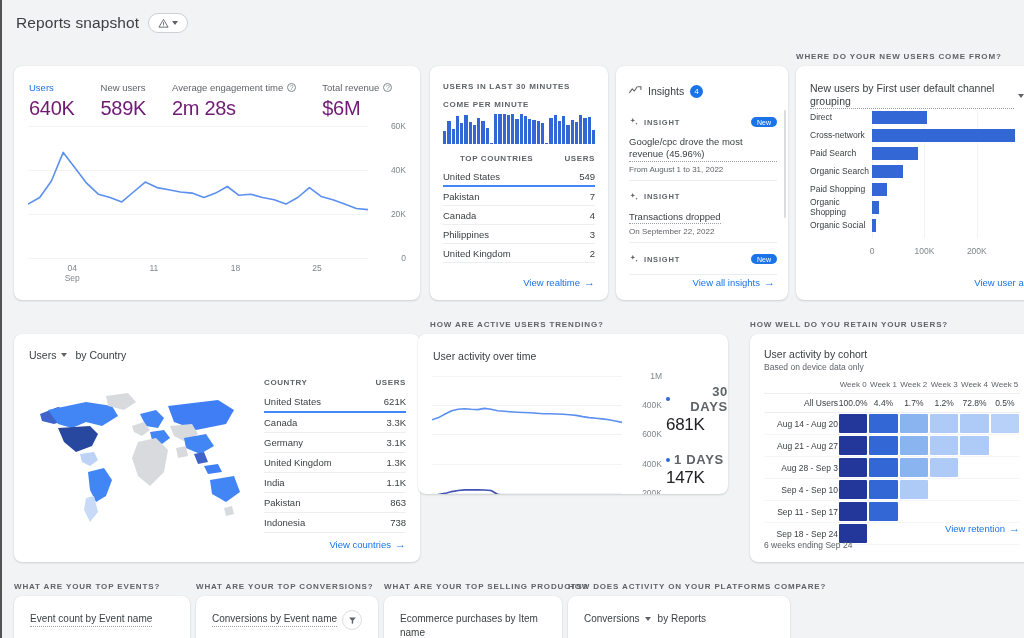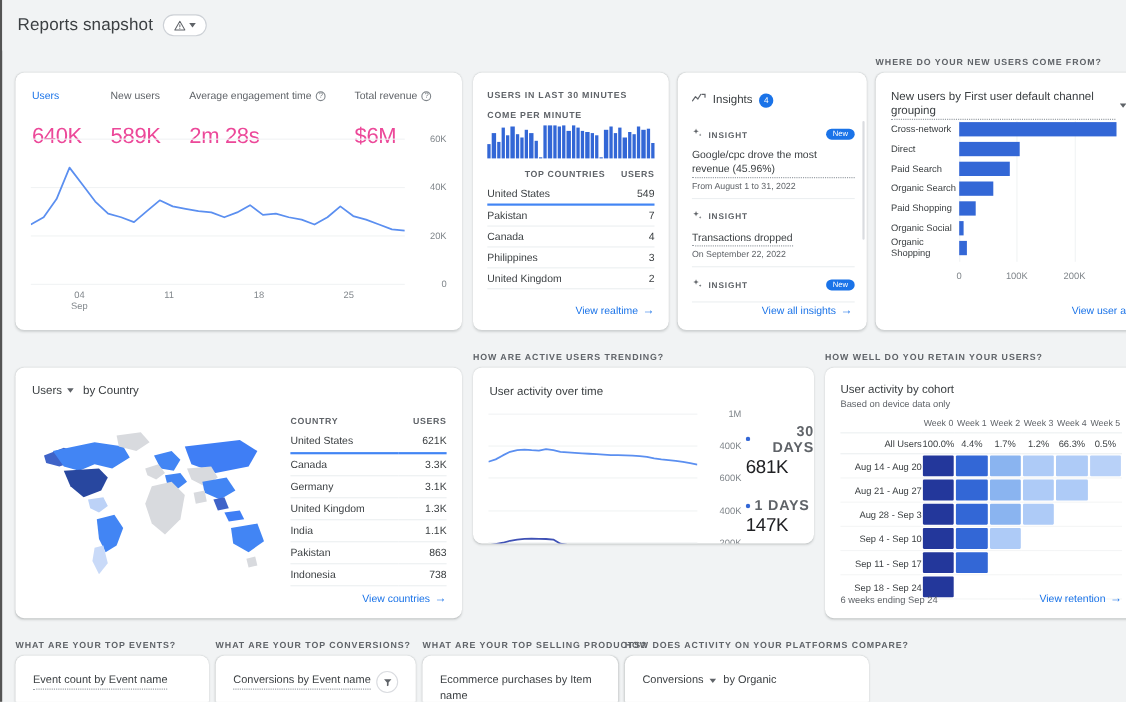--- a/index.html
+++ b/index.html
@@ -42,35 +42,35 @@
     display: flex; align-items: center; gap: 4px; white-space: nowrap;
   }
   .link .arr { font-size: 11px; line-height: 1; }
 
   
   #metrics-card { left: 12px; top: 66px; width: 406px; height: 234px; }
   .metric-row { position: absolute; top: 16px; left: 15px; display: flex; }
   .metric { margin-right: 26px; }
   .metric .lab { font-size: 9.5px; color: #5f6368; display:flex; align-items:center; gap:4px; white-space:nowrap; }
   .metric.sel .lab { color: #1a73e8; }
-  .metric .val { font-size: 20px; color: #ec4899; margin-top: 20px; font-weight: 400; letter-spacing: -.3px; }
+  .metric .val { font-size: 20px; color: #701a75; margin-top: 4px; font-weight: 400; letter-spacing: -.3px; }
   .qmark { width:9px;height:9px;border:1px solid #80868b;border-radius:50%;font-size:7px;line-height:7px;text-align:center;color:#80868b; }
   .chart-area { position: absolute; left: 14px; top: 60px; width: 378px; height: 158px; }
   .gridline { position:absolute; left:0; right:38px; height:1px; background:#f1f3f4; }
   .ytick { position:absolute; right:0; font-size:8.5px; color:#80868b; transform: translateY(-50%); }
   .xtick { position:absolute; font-size:8.5px; color:#80868b; text-align:center; transform: translateX(-50%); line-height:1.15; }
 
   
   #realtime-card { left: 428px; top: 66px; width: 178px; height: 234px; }
   .rt-head { font-size: 8px; letter-spacing: .7px; color: #5f6368; font-weight:700; }
   .rt-big { font-size: 26px; color: #202124; margin-top: 2px; letter-spacing:-.5px; }
   .spark { display: flex; align-items: flex-end; gap: 1px; height: 30px; }
   .spark i { flex: 1 1 auto; background: #3367d6; display:block; }
   .rt-table { width: 100%; border-collapse: collapse; }
-  .rt-table th { font-size: 8px; letter-spacing:.6px; color:#5f6368; font-weight:700; text-align:right; padding-bottom:4px; }
+  .rt-table th { font-size: 8px; letter-spacing:.6px; color:#5f6368; font-weight:700; text-align:center; padding-bottom:4px; }
   .rt-table th.r, .rt-table td.r { text-align: right; }
   .rt-table td { font-size: 9.5px; color: #3c4043; padding: 3.5px 0 3.5px; border-bottom: 1px solid #eceff1; white-space:nowrap; }
   .rt-table tr.top td { border-bottom: 2px solid #4285f4; }
 
   
   #insights-card { left: 614px; top: 66px; width: 172px; height: 234px; }
   .ins-head { display:flex; align-items:center; gap:6px; }
   .ins-head .t { font-size: 10.5px; color: #3c4043; }
   .badge { background:#1a73e8; color:#fff; font-size:7.5px; border-radius:50%; width:13px;height:13px;
            display:flex;align-items:center;justify-content:center; }
@@ -91,21 +91,21 @@
 
   
   #map-card { left: 12px; top: 334px; width: 406px; height: 228px; }
   .map-table { width: 100%; border-collapse: collapse; }
   .map-table th { font-size: 8px; letter-spacing:.6px; color:#5f6368; font-weight:700; text-align:left; padding-bottom:5px; }
   .map-table th.r, .map-table td.r { text-align: right; }
   .map-table td { font-size: 9.5px; color: #3c4043; padding: 4px 0; border-bottom: 1px solid #eceff1; white-space:nowrap; }
   .map-table tr.top td { border-bottom: 2px solid #4285f4; }
 
   
-  #activity-card { left: 428px; top: 334px; width: 310px; height: 160px; }
+  #activity-card { left: 416px; top: 334px; width: 310px; height: 160px; }
   .leg { margin-bottom: 17px; }
   .leg .k { font-size:13px; letter-spacing:.7px; color:#5f6368; font-weight:700; display:flex; align-items:center; gap:4px;text-align:right; }
   .leg .dot { width:4px;height:4px;border-radius:50%;background:#3367d6;display:inline-block; }
   .leg .v { font-size:17px; color:#202124; margin-top:1px; letter-spacing:-.3px; }
 
   
   #cohort-card { left: 748px; top: 334px; width: 284px; height: 228px; }
   .coh { width: 100%; border-collapse: collapse; table-layout: fixed; }
   .coh th { font-size: 8px; color: #5f6368; font-weight: 400; padding-bottom: 4px; text-align:center; }
   .coh th.rowhead { text-align:left; width: 74px; }
@@ -329,29 +329,29 @@
   </div>
   <div id="acq-chart" style="position:absolute;left:14px;top:44px;right:10px;height:150px;">
       <div style="position: absolute; top: 0px; bottom: 22px; width: 1px; background: rgb(241, 243, 244); left: 62px;"></div>
       <div style="position: absolute; bottom: 4px; font-size: 8.5px; color: rgb(128, 134, 139); transform: translateX(-50%); left: 62px;">0</div>
       <div style="position: absolute; top: 0px; bottom: 22px; width: 1px; background: rgb(241, 243, 244); left: 114.414px;"></div>
       <div style="position: absolute; bottom: 4px; font-size: 8.5px; color: rgb(128, 134, 139); transform: translateX(-50%); left: 114.414px;">100K</div>
       <div style="position: absolute; top: 0px; bottom: 22px; width: 1px; background: rgb(241, 243, 244); left: 166.828px;"></div>
       <div style="position: absolute; bottom: 4px; font-size: 8.5px; color: rgb(128, 134, 139); transform: translateX(-50%); left: 166.828px;">200K</div>
       <div style="position: absolute; left: 0px; top: 0px; right: 0px;">
         <div class="bar-row">
+          <div class="bar-lab">Direct</div>
+          <div class="bar-track">
+            <div class="bar-fill" style="width:55.03448275862069px;background:#3367d6"></div>
+          </div>
+        </div>
+        <div class="bar-row">
           <div class="bar-lab">Cross-network</div>
           <div class="bar-track">
             <div class="bar-fill" style="width:142.5655172413793px;background:#3367d6"></div>
-          </div>
-        </div>
-        <div class="bar-row">
-          <div class="bar-lab">Direct</div>
-          <div class="bar-track">
-            <div class="bar-fill" style="width:55.03448275862069px;background:#3367d6"></div>
           </div>
         </div>
         <div class="bar-row">
           <div class="bar-lab">Paid Search</div>
           <div class="bar-track">
             <div class="bar-fill" style="width:46.12413793103448px;background:#3367d6"></div>
           </div>
         </div>
         <div class="bar-row">
           <div class="bar-lab">Organic Search</div>
@@ -359,29 +359,29 @@
             <div class="bar-fill" style="width:31.448275862068964px;background:#3367d6"></div>
           </div>
         </div>
         <div class="bar-row">
           <div class="bar-lab">Paid Shopping</div>
           <div class="bar-track">
             <div class="bar-fill" style="width:14.675862068965516px;background:#3367d6"></div>
           </div>
         </div>
         <div class="bar-row">
+          <div class="bar-lab">Organic Shopping</div>
+          <div class="bar-track">
+            <div class="bar-fill" style="width:6.813793103448276px;background:#3367d6"></div>
+          </div>
+        </div>
+        <div class="bar-row">
           <div class="bar-lab">Organic Social</div>
           <div class="bar-track">
             <div class="bar-fill" style="width:4.193103448275862px;background:#3367d6"></div>
-          </div>
-        </div>
-        <div class="bar-row">
-          <div class="bar-lab">Organic Shopping</div>
-          <div class="bar-track">
-            <div class="bar-fill" style="width:6.813793103448276px;background:#3367d6"></div>
           </div>
         </div>
       </div>
     </div>
   <div class="link" style="right:-14px;bottom:12px;">
     <span>View user acquisi</span>
   </div>
 </div>
 
 <div class="card" id="map-card">
@@ -525,21 +525,21 @@
             <th>Week 5</th>
           </tr>
         </thead>
       <tbody id="coh-body">
           <tr class="allusers">
             <td class="rowhead">All Users</td>
             <td>100.0%</td>
             <td>4.4%</td>
             <td>1.7%</td>
             <td>1.2%</td>
-            <td>66.3%</td>
+            <td>72.8%</td>
             <td>0.5%</td>
           </tr>
           <tr class="heat">
             <td class="rowhead">Aug 14 - Aug 20</td>
             <td>
               <div class="cell" style="background:#23379b"></div>
             </td>
             <td>
               <div class="cell" style="background:#3367d6"></div>
             </td>
@@ -628,21 +628,21 @@
             <td></td>
             <td></td>
             <td></td>
             <td></td>
             <td></td>
           </tr>
         </tbody>
     </table>
   </div>
   <div class="coh-foot" style="position:absolute;left:14px;bottom:12px;">6 weeks ending Sep 24</div>
-  <div class="link" style="right:14px;bottom:12px;">
+  <div class="link" style="right:14px;bottom:28px;">
     <span>View retention</span>
       <span class="arr">→</span>
   </div>
 </div>
 
 <div id="bottom-row">
     <div class="sect-label" style="left: 12px; top: 582px;">WHAT ARE YOUR TOP EVENTS?</div>
     <div class="bcard" style="left: 12px; width: 176px;">
       <div class="t dotted">Event count by Event name</div>
     </div>
@@ -657,16 +657,16 @@
     </div>
     <div class="sect-label" style="left: 382px; top: 582px;">WHAT ARE YOUR TOP SELLING PRODUCTS?</div>
     <div class="bcard" style="left: 382px; width: 178px;">
       <div class="t dotted">Ecommerce purchases by Item name</div>
     </div>
     <div class="sect-label" style="left: 566px; top: 582px;">HOW DOES ACTIVITY ON YOUR PLATFORMS COMPARE?</div>
     <div class="bcard" style="left: 566px; width: 222px;">
       <div class="t" style="display:flex;align-items:center;gap:5px;">
         <span>Conversions</span>
         <span class="chev"></span>
-        <span style="margin-left:2px;">by Organic</span>
+        <span style="margin-left:2px;">by Reports</span>
       </div>
     </div>
   </div>
 
 </body></html>

